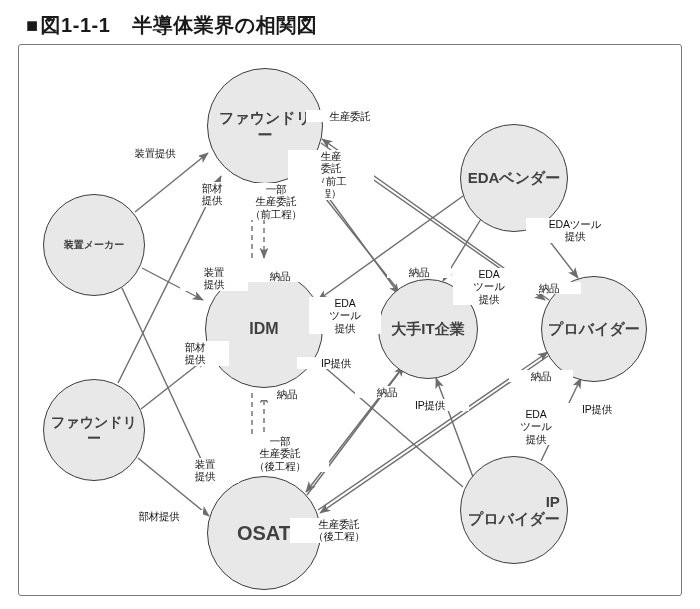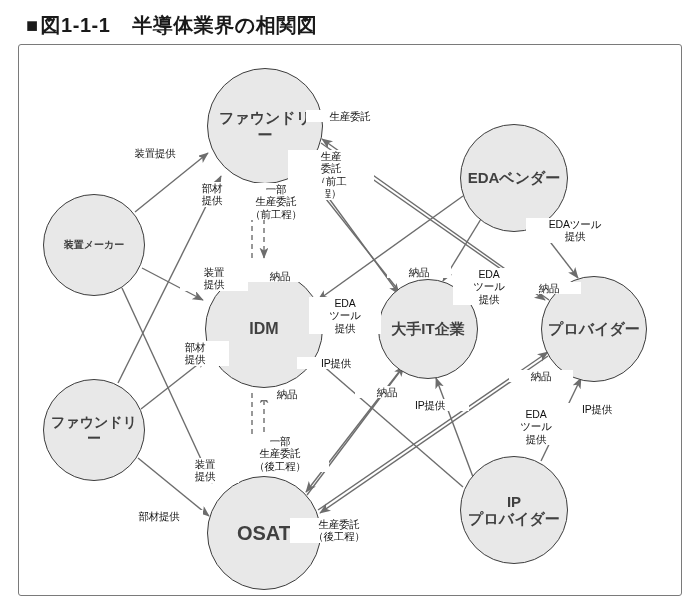--- a/index.html
+++ b/index.html
@@ -171,21 +171,21 @@
       </div>
       <div class="node" style="left: 378px; top: 279px; width: 100px; height: 100px; font-size: 15px;">
         <span class="node-label">大手IT企業</span>
       </div>
       <div class="node" style="left: 541px; top: 276px; width: 106px; height: 106px; font-size: 15px;">
         <span class="node-label">プロバイダー</span>
       </div>
       <div class="node" style="left: 43px; top: 379px; width: 102px; height: 102px; font-size: 14px;">
         <span class="node-label">ファウンドリー</span>
       </div>
-      <div class="node" style="left: 460px; top: 456px; width: 108px; height: 108px; font-size: 15px;">
+      <div class="node" style="left: 460px; top: 456px; width: 108px; height: 108px; font-size: 15px; text-align: right;">
         <span class="node-label">IP
 プロバイダー</span>
       </div>
       <div class="node" style="left: 207px; top: 476px; width: 114px; height: 114px; font-size: 20px; text-align: center;">
         <span class="node-label">OSAT</span>
       </div>
     </div>
   <div id="labels">
       <div class="edge-label" style="left: 306px; top: 110px; width: 52px;">生産委託</div>
       <div class="edge-label" style="left: 111px; top: 147px; width: 52px;">装置提供</div>

